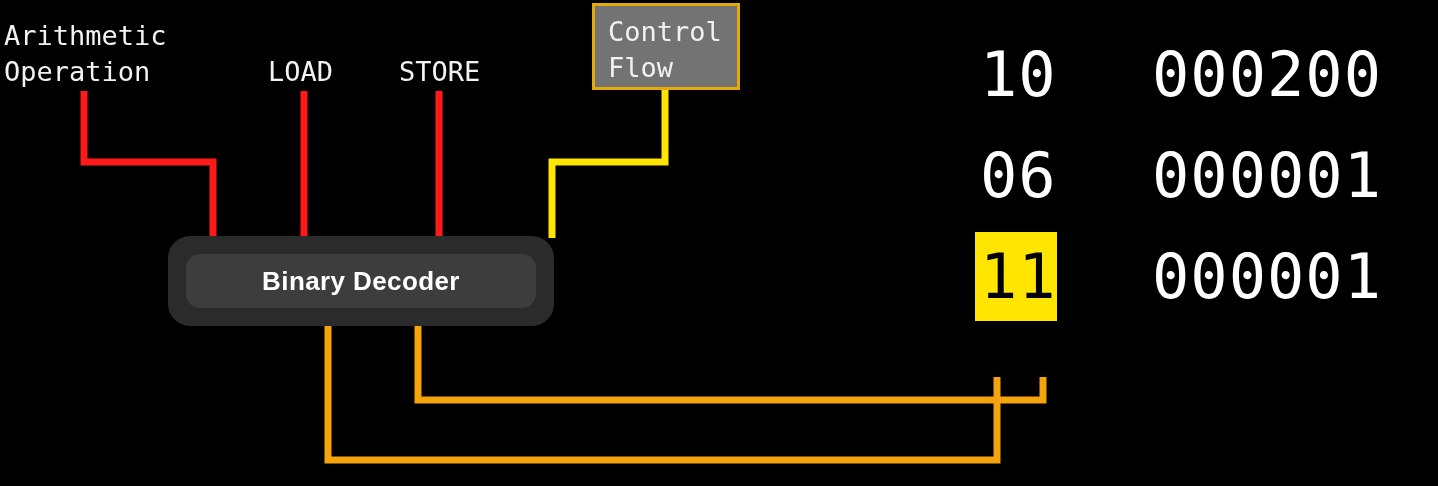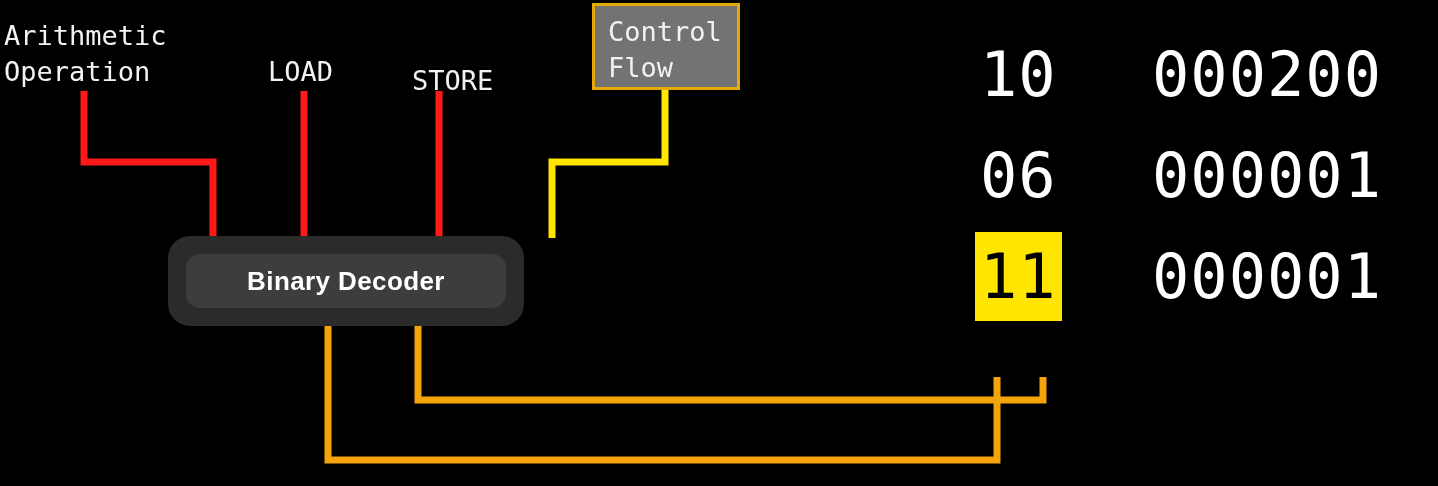--- a/index.html
+++ b/index.html
@@ -29,21 +29,21 @@
     position: absolute;
     color: #f2f2f2;
     font-family: "DejaVu Sans Mono", monospace;
     font-size: 27px;
     line-height: 36px;
     letter-spacing: 0px;
     white-space: pre;
   }
   #label-arith { left: 4px; top: 18px; }
   #label-load  { left: 268px; top: 54px; }
-  #label-store { left: 412px; top: 54px; margin-top: 9px; }
+  #label-store { left: 399px; top: 54px; }
 
   #control-flow-box {
     position: absolute;
     left: 592px;
     top: 3px;
     width: 148px;
     height: 87px;
     border: 3px solid #e6a90a;
     background: #737373;
     box-sizing: border-box;
@@ -56,21 +56,21 @@
     font-family: "DejaVu Sans Mono", monospace;
     font-size: 27px;
     line-height: 36px;
     white-space: pre;
   }
 
   #decoder-box {
     position: absolute;
     left: 168px;
     top: 236px;
-    width: 356px;
+    width: 386px;
     height: 90px;
     border-radius: 22px;
     background: #2b2b2b;
     box-sizing: border-box;
     padding: 18px;
   }
   #decoder-inner {
     width: 100%;
     height: 100%;
     border-radius: 14px;
@@ -103,21 +103,20 @@
     color: #ffffff;
     white-space: pre;
     letter-spacing: 1px;
   }
   .bin-cell.key { padding-left: 5px; }
   .bin-cell.val { padding-left: 0px; }
   .bin-cell.highlight {
     background: #ffe500;
     color: #000000;
     padding-left: 5px;
-    padding-right: 5px;
     margin-left: 0px;
     width: max-content;
   }
 </style>
 </head>
 <body>
 
 <div id="stage">
 
   <svg class="wire-layer" viewBox="0 0 1438 486">

